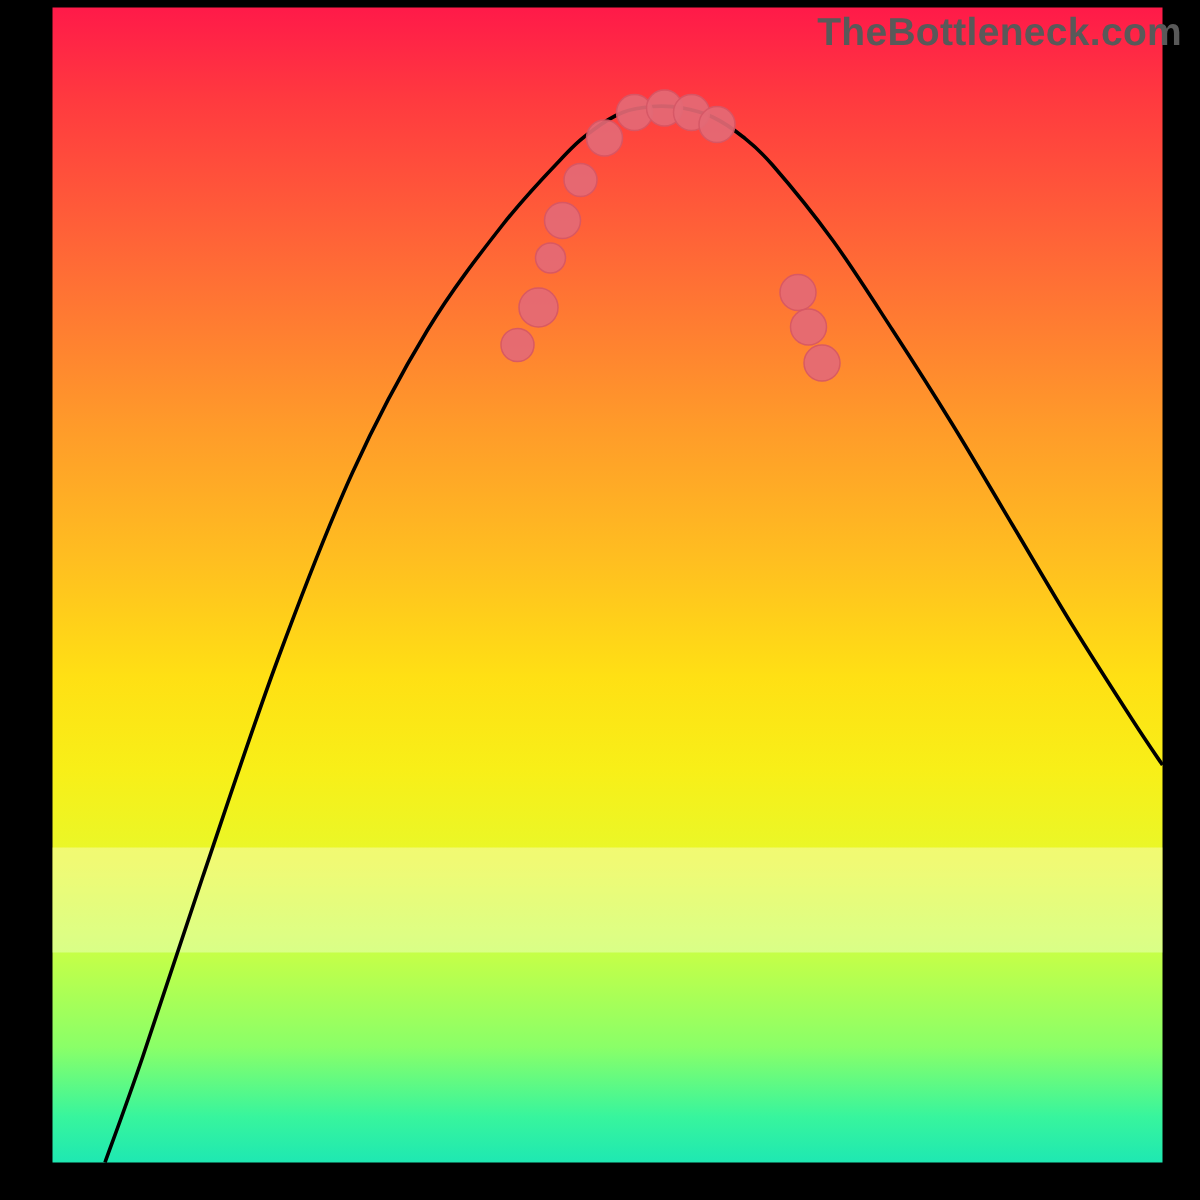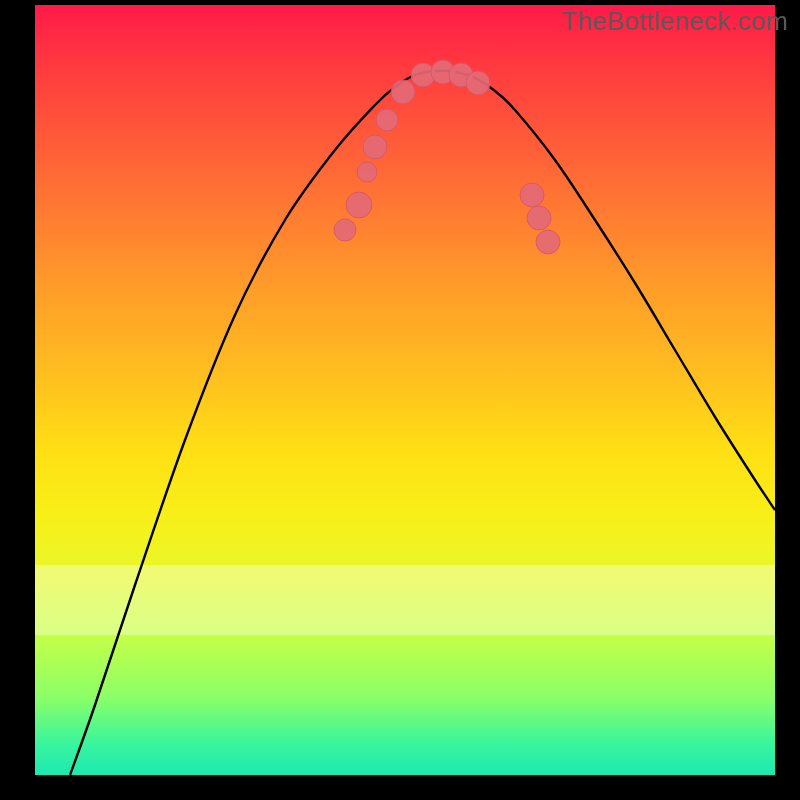--- a/index.html
+++ b/index.html
@@ -47,21 +47,21 @@
     width: 740px;
     height: 770px;
     overflow: visible;
   }
   .attribution {
     position: absolute;
     top: 6px;
     right: 12px;
     color: #595959;
     font-size: 26px;
-    font-weight: 400;
+    font-weight: 700;
     letter-spacing: 0.2px;
   }
 </style>
 </head>
 <body>
 
 <div class="frame">
   <div class="pale-band"></div>
 
   <svg class="curve" viewBox="0 0 740 770">

